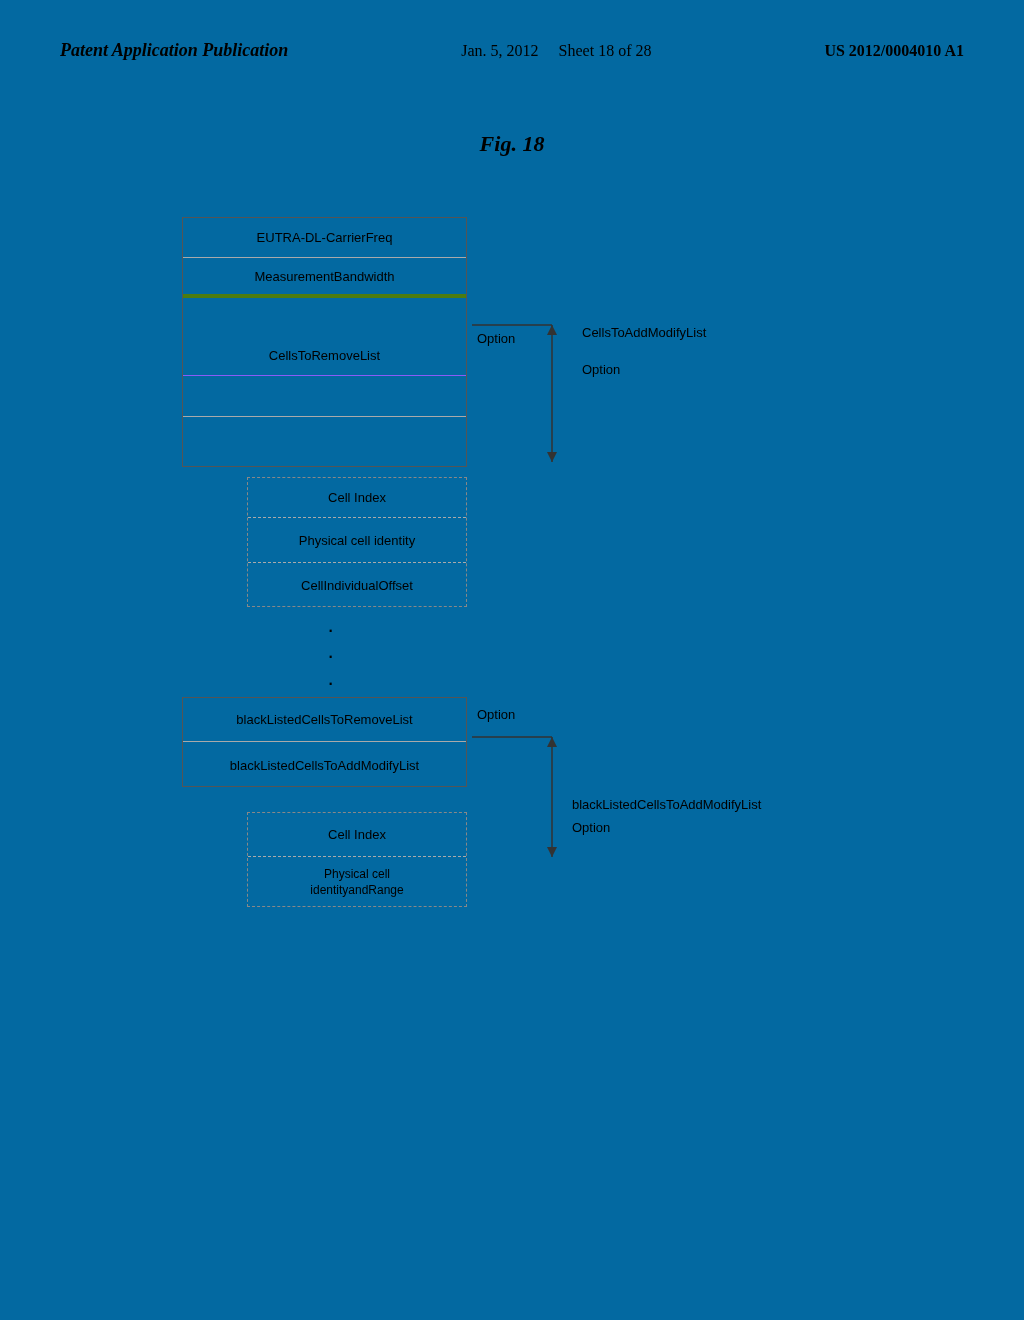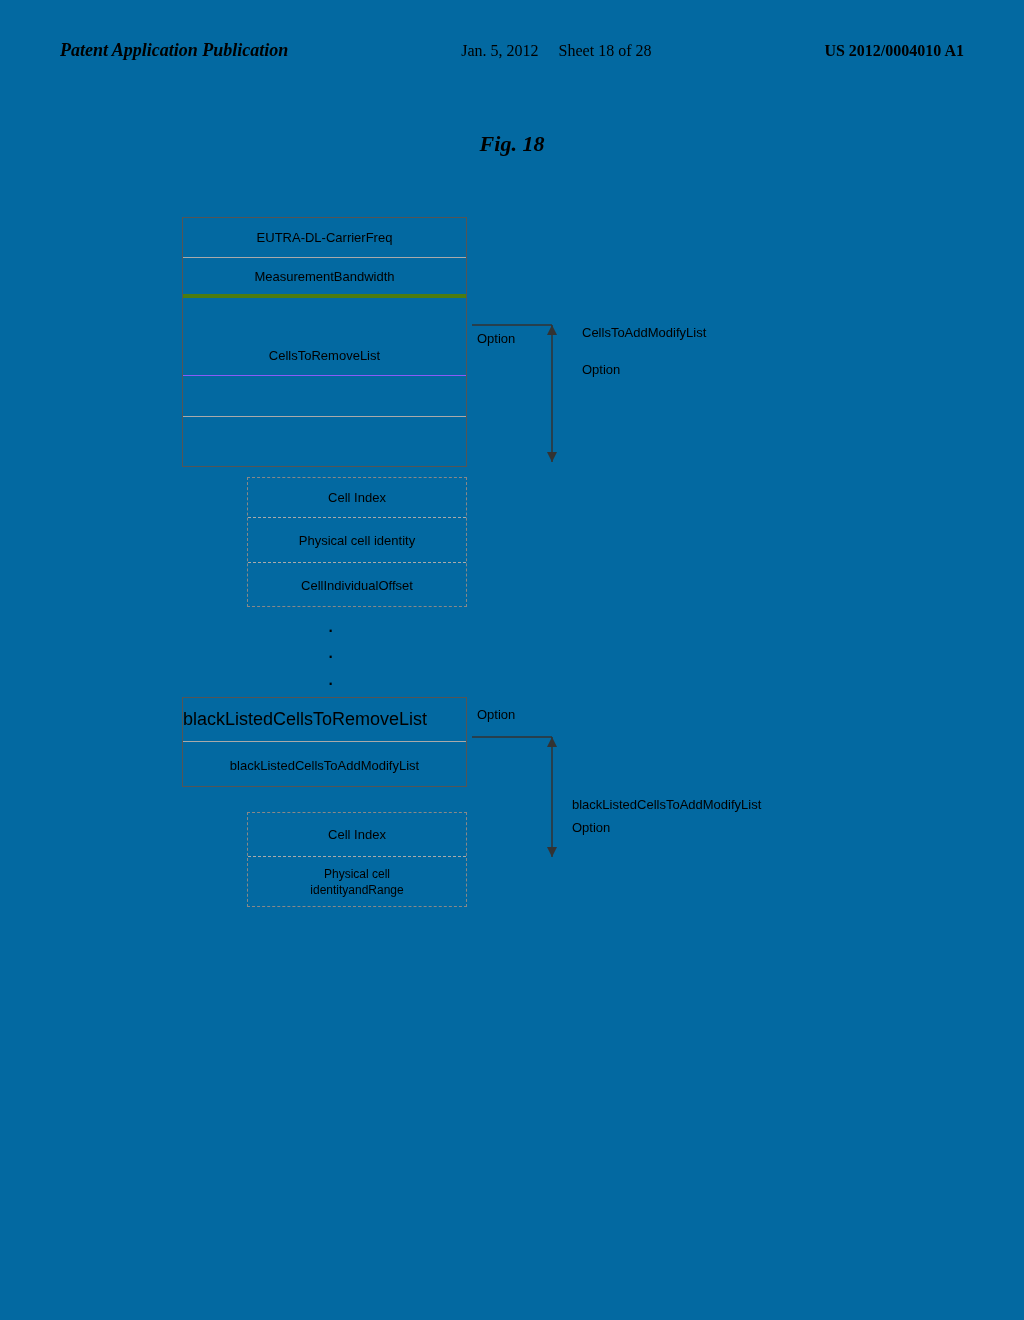--- a/index.html
+++ b/index.html
@@ -141,21 +141,21 @@
         <span>CellIndividualOffset</span>
       </div>
     </div>
 
     <div style="position:absolute;left:165px;top:410px;font-size:22px;font-family:Arial,sans-serif;line-height:1.2;">
       ·<br>·<br>·
     </div>
 
     <div style="position:absolute;left:20px;top:490px;width:285px;height:90px;border:1.5px solid #555;">
 
-      <div style="position:absolute;top:0;left:0;width:100%;height:44px;border-bottom:1px solid #aaa;display:flex;align-items:center;justify-content:flex-start;font-size:18px;font-family:Arial,sans-serif;">
+      <div style="position:absolute;top:0;left:0;width:100%;height:44px;border-bottom:1px solid #aaa;display:flex;align-items:center;justify-content:center;font-size:13px;font-family:Arial,sans-serif;">
         <span>blackListedCellsToRemoveList</span>
       </div>
 
       <div style="position:absolute;top:44px;left:0;width:100%;height:46px;display:flex;align-items:center;justify-content:center;font-size:13px;font-family:Arial,sans-serif;">
         <span>blackListedCellsToAddModifyList</span>
       </div>
     </div>
 
     <div style="position:absolute;left:85px;top:605px;width:220px;height:95px;border:1.5px dashed #888;">
 

